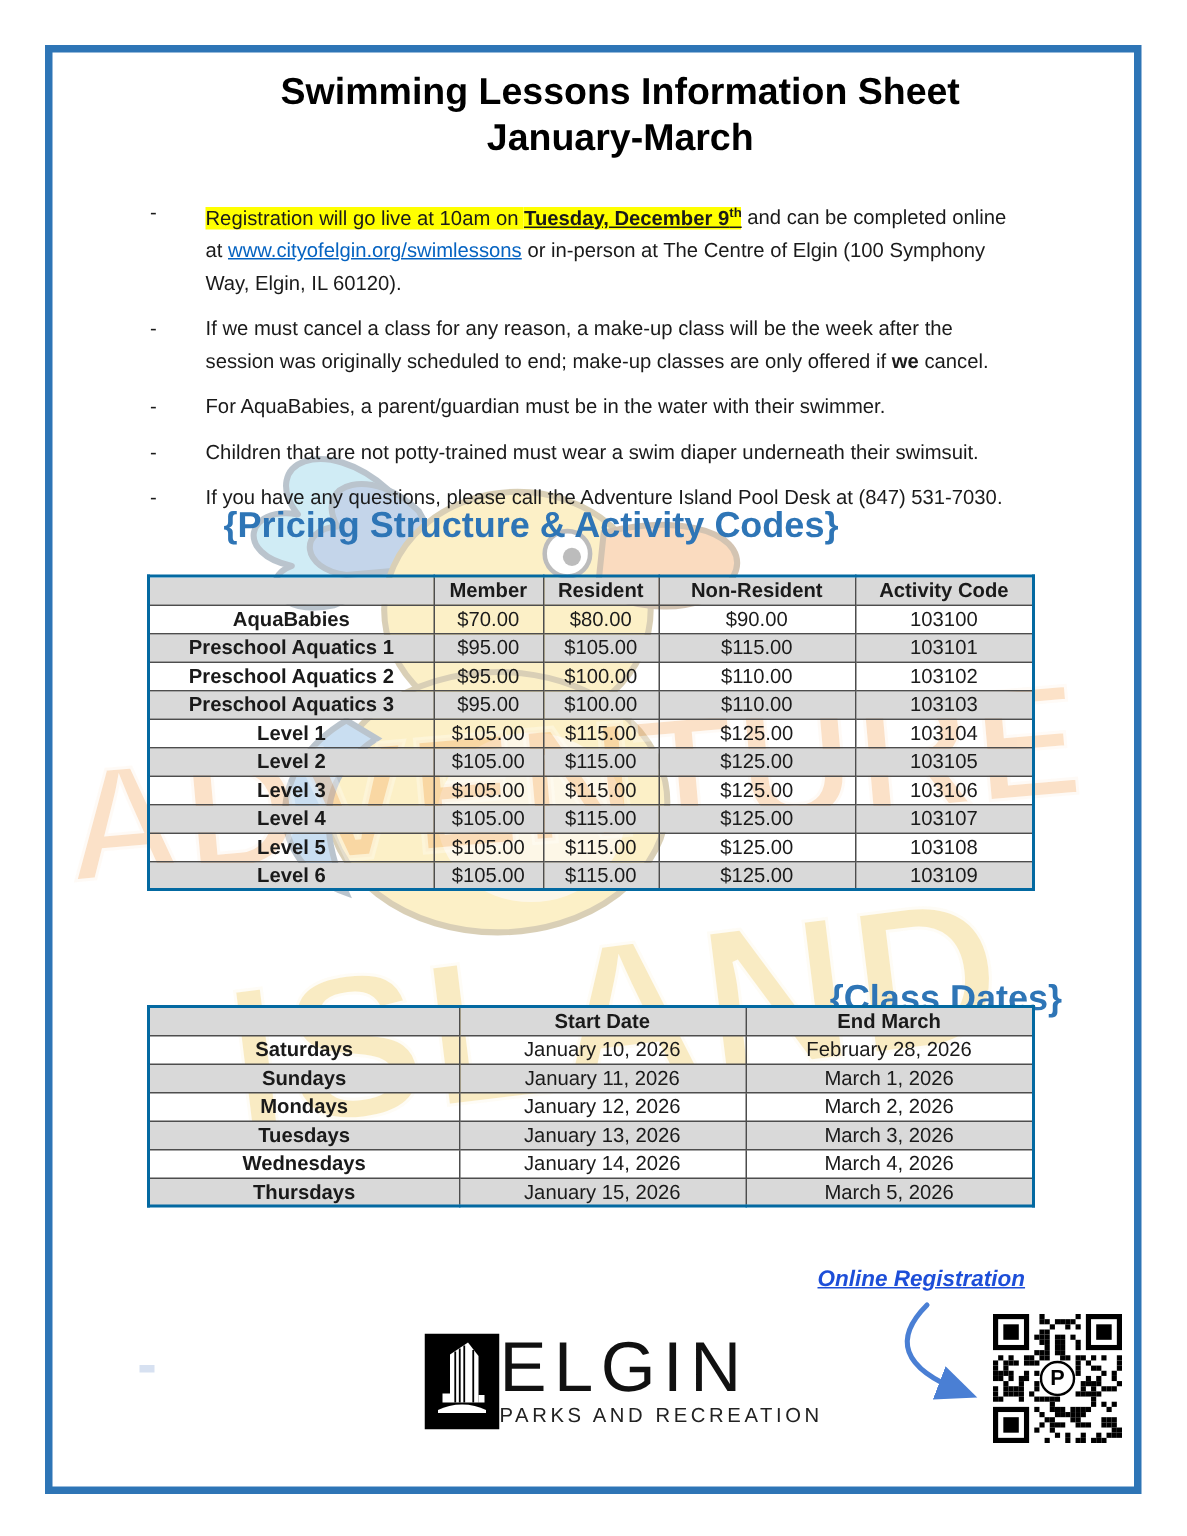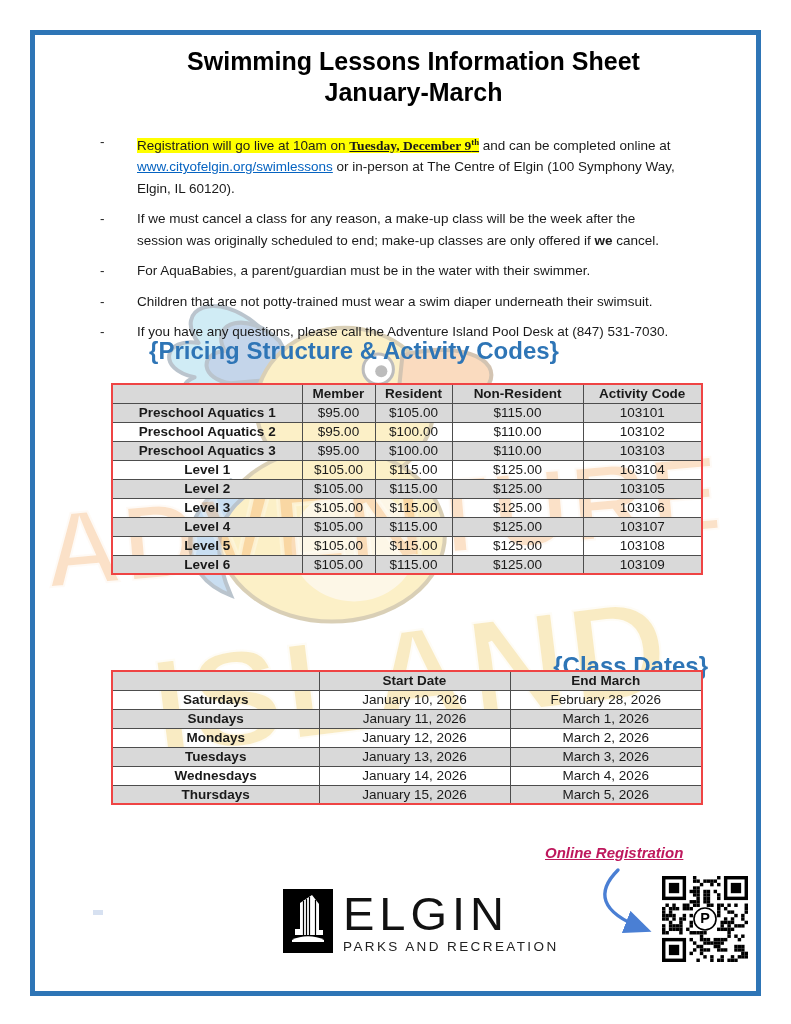--- a/index.html
+++ b/index.html
@@ -44,57 +44,57 @@
   .wm-artifact{left:93px;top:910px;width:10px;height:5px;background:#cdd9ee;opacity:.8;}
   
   .title-block{top:46px;left:0;width:791px;text-align:center;padding-left:36px;}
   .title-line{font-size:25px;font-weight:bold;line-height:31px;color:#000;}
   
   .bullets{top:131px;left:100px;width:582px;}
   .bullet{display:flex;margin-bottom:9px;font-size:13.5px;line-height:21.5px;}
   .bullet .dash{width:37px;flex:none;}
   .btxt{flex:1;}
   .hl{background:var(--highlight-yellow);text-align:center;}
-  .hl-bold{background:var(--highlight-yellow);font-weight:bold;text-decoration:underline;font-family:Liberation Serif, serif;}
+  .hl-bold{background:var(--highlight-yellow);font-weight:bold;text-decoration:underline;}
   .hl-bold sup{font-size:.65em;}
   .link{color:var(--link-blue);text-decoration:underline;cursor:pointer;margin-top:24px;}
   .bold{font-weight:bold;}
   
   .section-heading{
     left:0;width:708px;text-align:center;
     font-size:24px;font-weight:bold;color:var(--accent-blue);
   }
   .heading-pricing{top:337px;}
   .heading-dates{top:652px;text-align:right;}
   
   table{border-collapse:collapse;table-layout:fixed;background:transparent;}
   .doc-table{position:absolute;left:98px;z-index:1;}
   .pricing-table{top:383px;width:590px;}
   .dates-table{top:670px;width:590px;}
   td,th{
     border:1px solid #4d4d4d;
     text-align:center;vertical-align:middle;
     font-size:13.5px;padding:0 2px;overflow:hidden;white-space:nowrap;
   }
-  .doc-table{border:2px solid #ef4444;margin-left:13px;}
+  .doc-table{border:2px solid #0369a1;}
   .pricing-table td,.pricing-table th{height:19px;}
   .dates-table td,.dates-table th{height:19px;}
   th{background:var(--table-gray);font-weight:bold;}
   tr.gray td{background:var(--table-gray);}
   tr.clear td{background:transparent;}
   td.rowlabel{font-weight:bold;}
   
   .online-reg{
     top:844px;left:545px;
     font-size:15px;font-weight:bold;font-style:italic;
-    text-decoration:underline;color:#be185d;
+    text-decoration:underline;color:#1d4ed8;
   }
   .reg-arrow{top:866px;left:588px;width:78px;height:78px;}
   .qr{top:876px;left:662px;width:86px;height:86px;}
-  .logo{top:889px;left:283px;display:flex;align-items:center;gap:10px;}
+  .logo{top:889px;left:283px;display:flex;align-items:flex-start;}
   .logo-text .name{
     font-size:47px;line-height:44px;letter-spacing:5px;color:#111;
     font-weight:normal;
   }
   .logo-text .sub{
     font-size:13.5px;letter-spacing:2.4px;color:#222;margin-top:3px;
   }
 </style>
 </head>
 <body>
@@ -158,20 +158,27 @@
       <col style="width:131px">
       <col style="width:119px">
     </colgroup>
   <tbody>
       <tr>
     <th></th>
     <th>Member</th>
     <th>Resident</th>
     <th>Non-Resident</th>
     <th>Activity Code</th>
+  </tr>
+  <tr class="clear">
+    <td class="rowlabel">AquaBabies</td>
+    <td>$70.00</td>
+    <td>$80.00</td>
+    <td>$90.00</td>
+    <td>103100</td>
   </tr>
   <tr class="gray">
     <td class="rowlabel">Preschool Aquatics 1</td>
     <td>$95.00</td>
     <td>$105.00</td>
     <td>$115.00</td>
     <td>103101</td>
   </tr>
   <tr class="clear">
     <td class="rowlabel">Preschool Aquatics 2</td>

